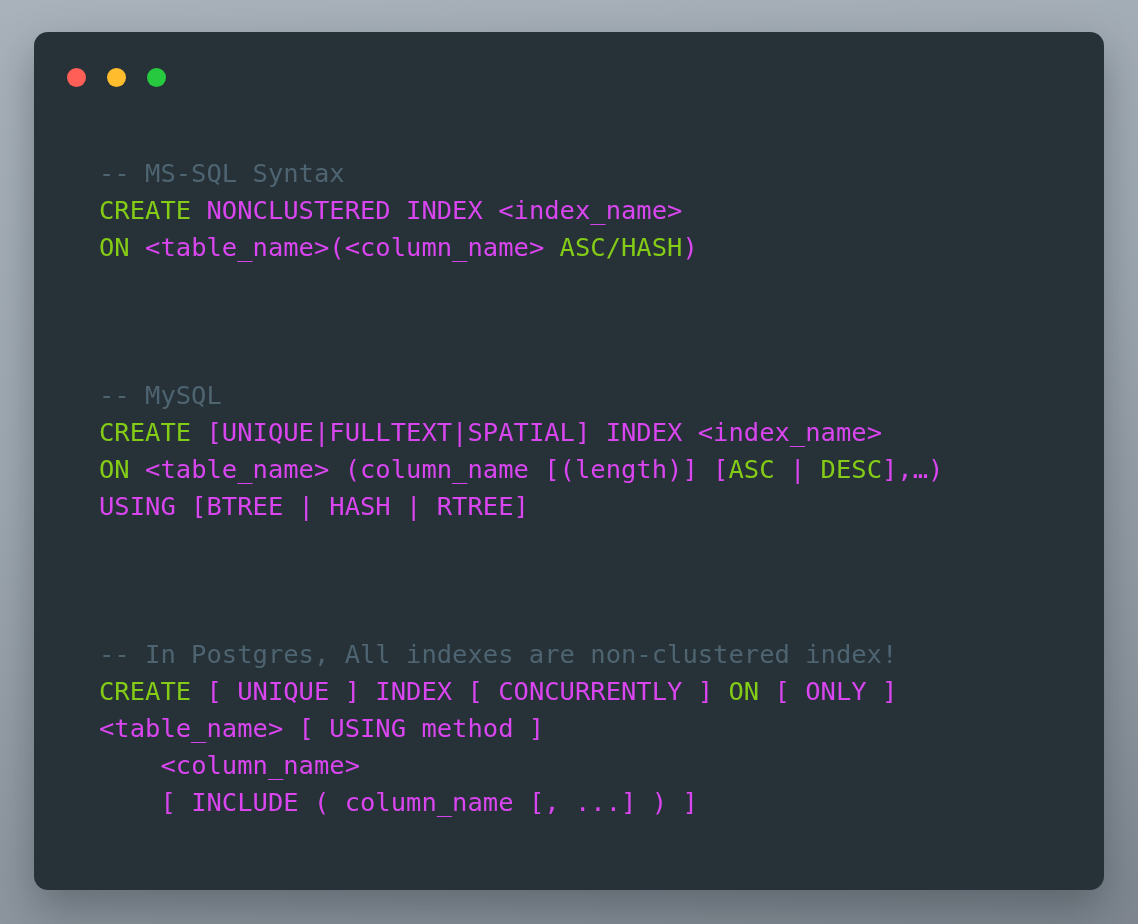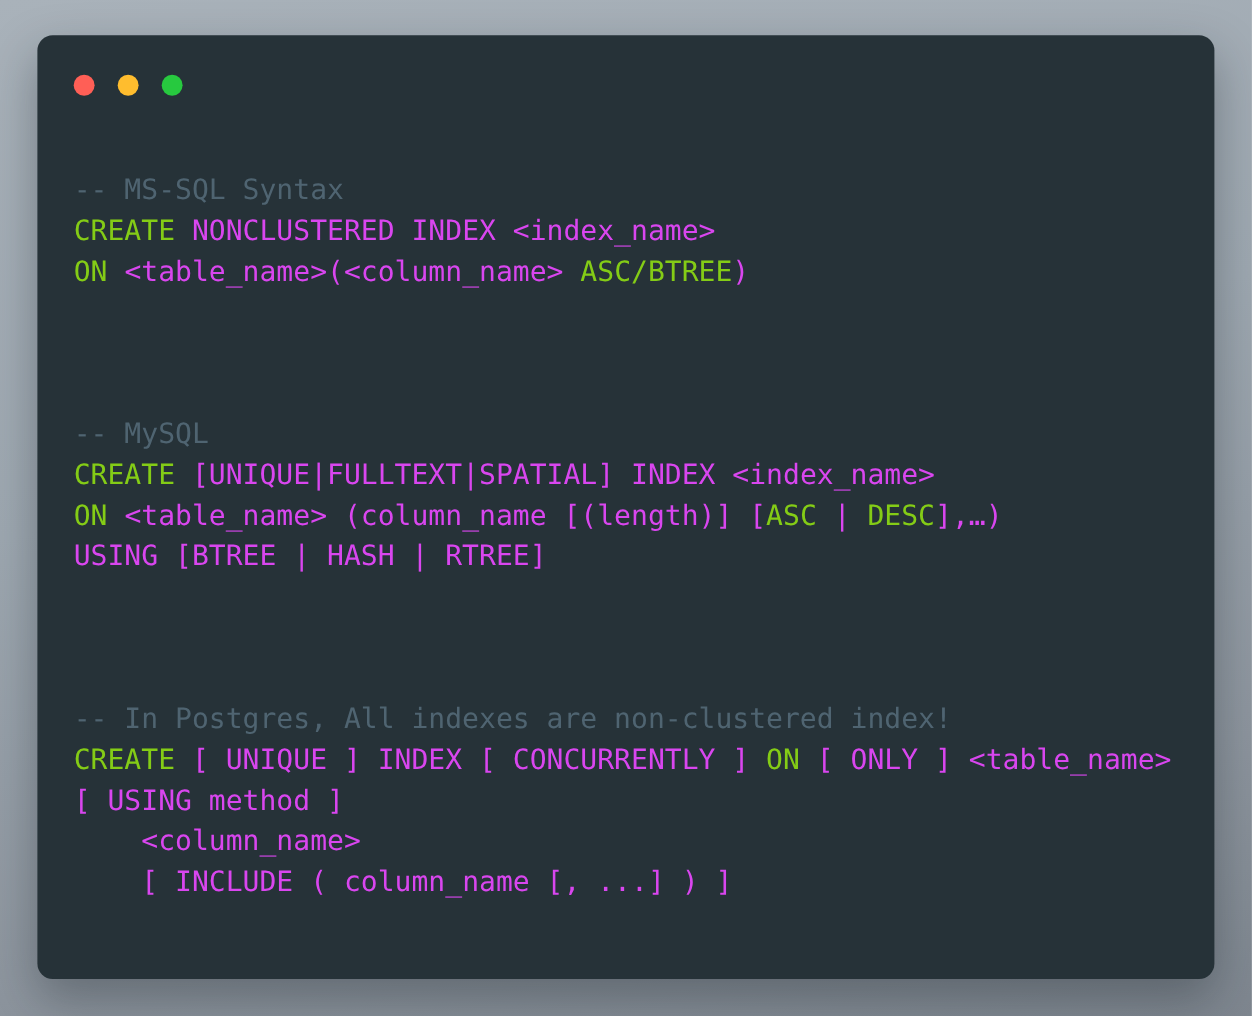--- a/index.html
+++ b/index.html
@@ -87,23 +87,23 @@
 
   <div class="code-window" style="background: rgb(38, 50, 56);">
 
     <div class="titlebar">
       <span class="dot" style="background: rgb(255, 95, 86);"></span>
       <span class="dot" style="background: rgb(255, 189, 46);"></span>
       <span class="dot" style="background: rgb(39, 201, 63);"></span>
     </div>
 
     <div class="code-body">
-      <pre class="code-pre" style="color: rgb(228, 230, 230);"><span class="line"><span class="tok-comment">-- MS-SQL Syntax</span>
+      <pre class="code-pre" style="color: rgb(228, 230, 230); margin-left: 32px;"><span class="line"><span class="tok-comment">-- MS-SQL Syntax</span>
 </span><span class="line"><span class="tok-keyword">CREATE</span><span class="tok-plain"> NONCLUSTERED INDEX &lt;index_name&gt;</span>
-</span><span class="line"><span class="tok-keyword">ON</span><span class="tok-plain"> &lt;table_name&gt;(&lt;column_name&gt; </span><span class="tok-keyword">ASC/BTREE</span><span class="tok-plain">)</span>
+</span><span class="line"><span class="tok-keyword">ON</span><span class="tok-plain"> &lt;table_name&gt;(&lt;column_name&gt; </span><span class="tok-keyword">ASC/HASH</span><span class="tok-plain">)</span>
 </span><span class="line blank">
 </span><span class="line blank">
 </span><span class="line blank">
 </span><span class="line"><span class="tok-comment">-- MySQL</span>
 </span><span class="line"><span class="tok-keyword">CREATE</span><span class="tok-plain"> [UNIQUE|FULLTEXT|SPATIAL] INDEX &lt;index_name&gt;</span>
 </span><span class="line"><span class="tok-keyword">ON</span><span class="tok-plain"> &lt;table_name&gt; (column_name [(length)] [</span><span class="tok-keyword">ASC</span><span class="tok-plain"> | </span><span class="tok-keyword">DESC</span><span class="tok-plain">],…)</span>
 </span><span class="line"><span class="tok-plain">USING [BTREE | HASH | RTREE]</span>
 </span><span class="line blank">
 </span><span class="line blank">
 </span><span class="line blank">

